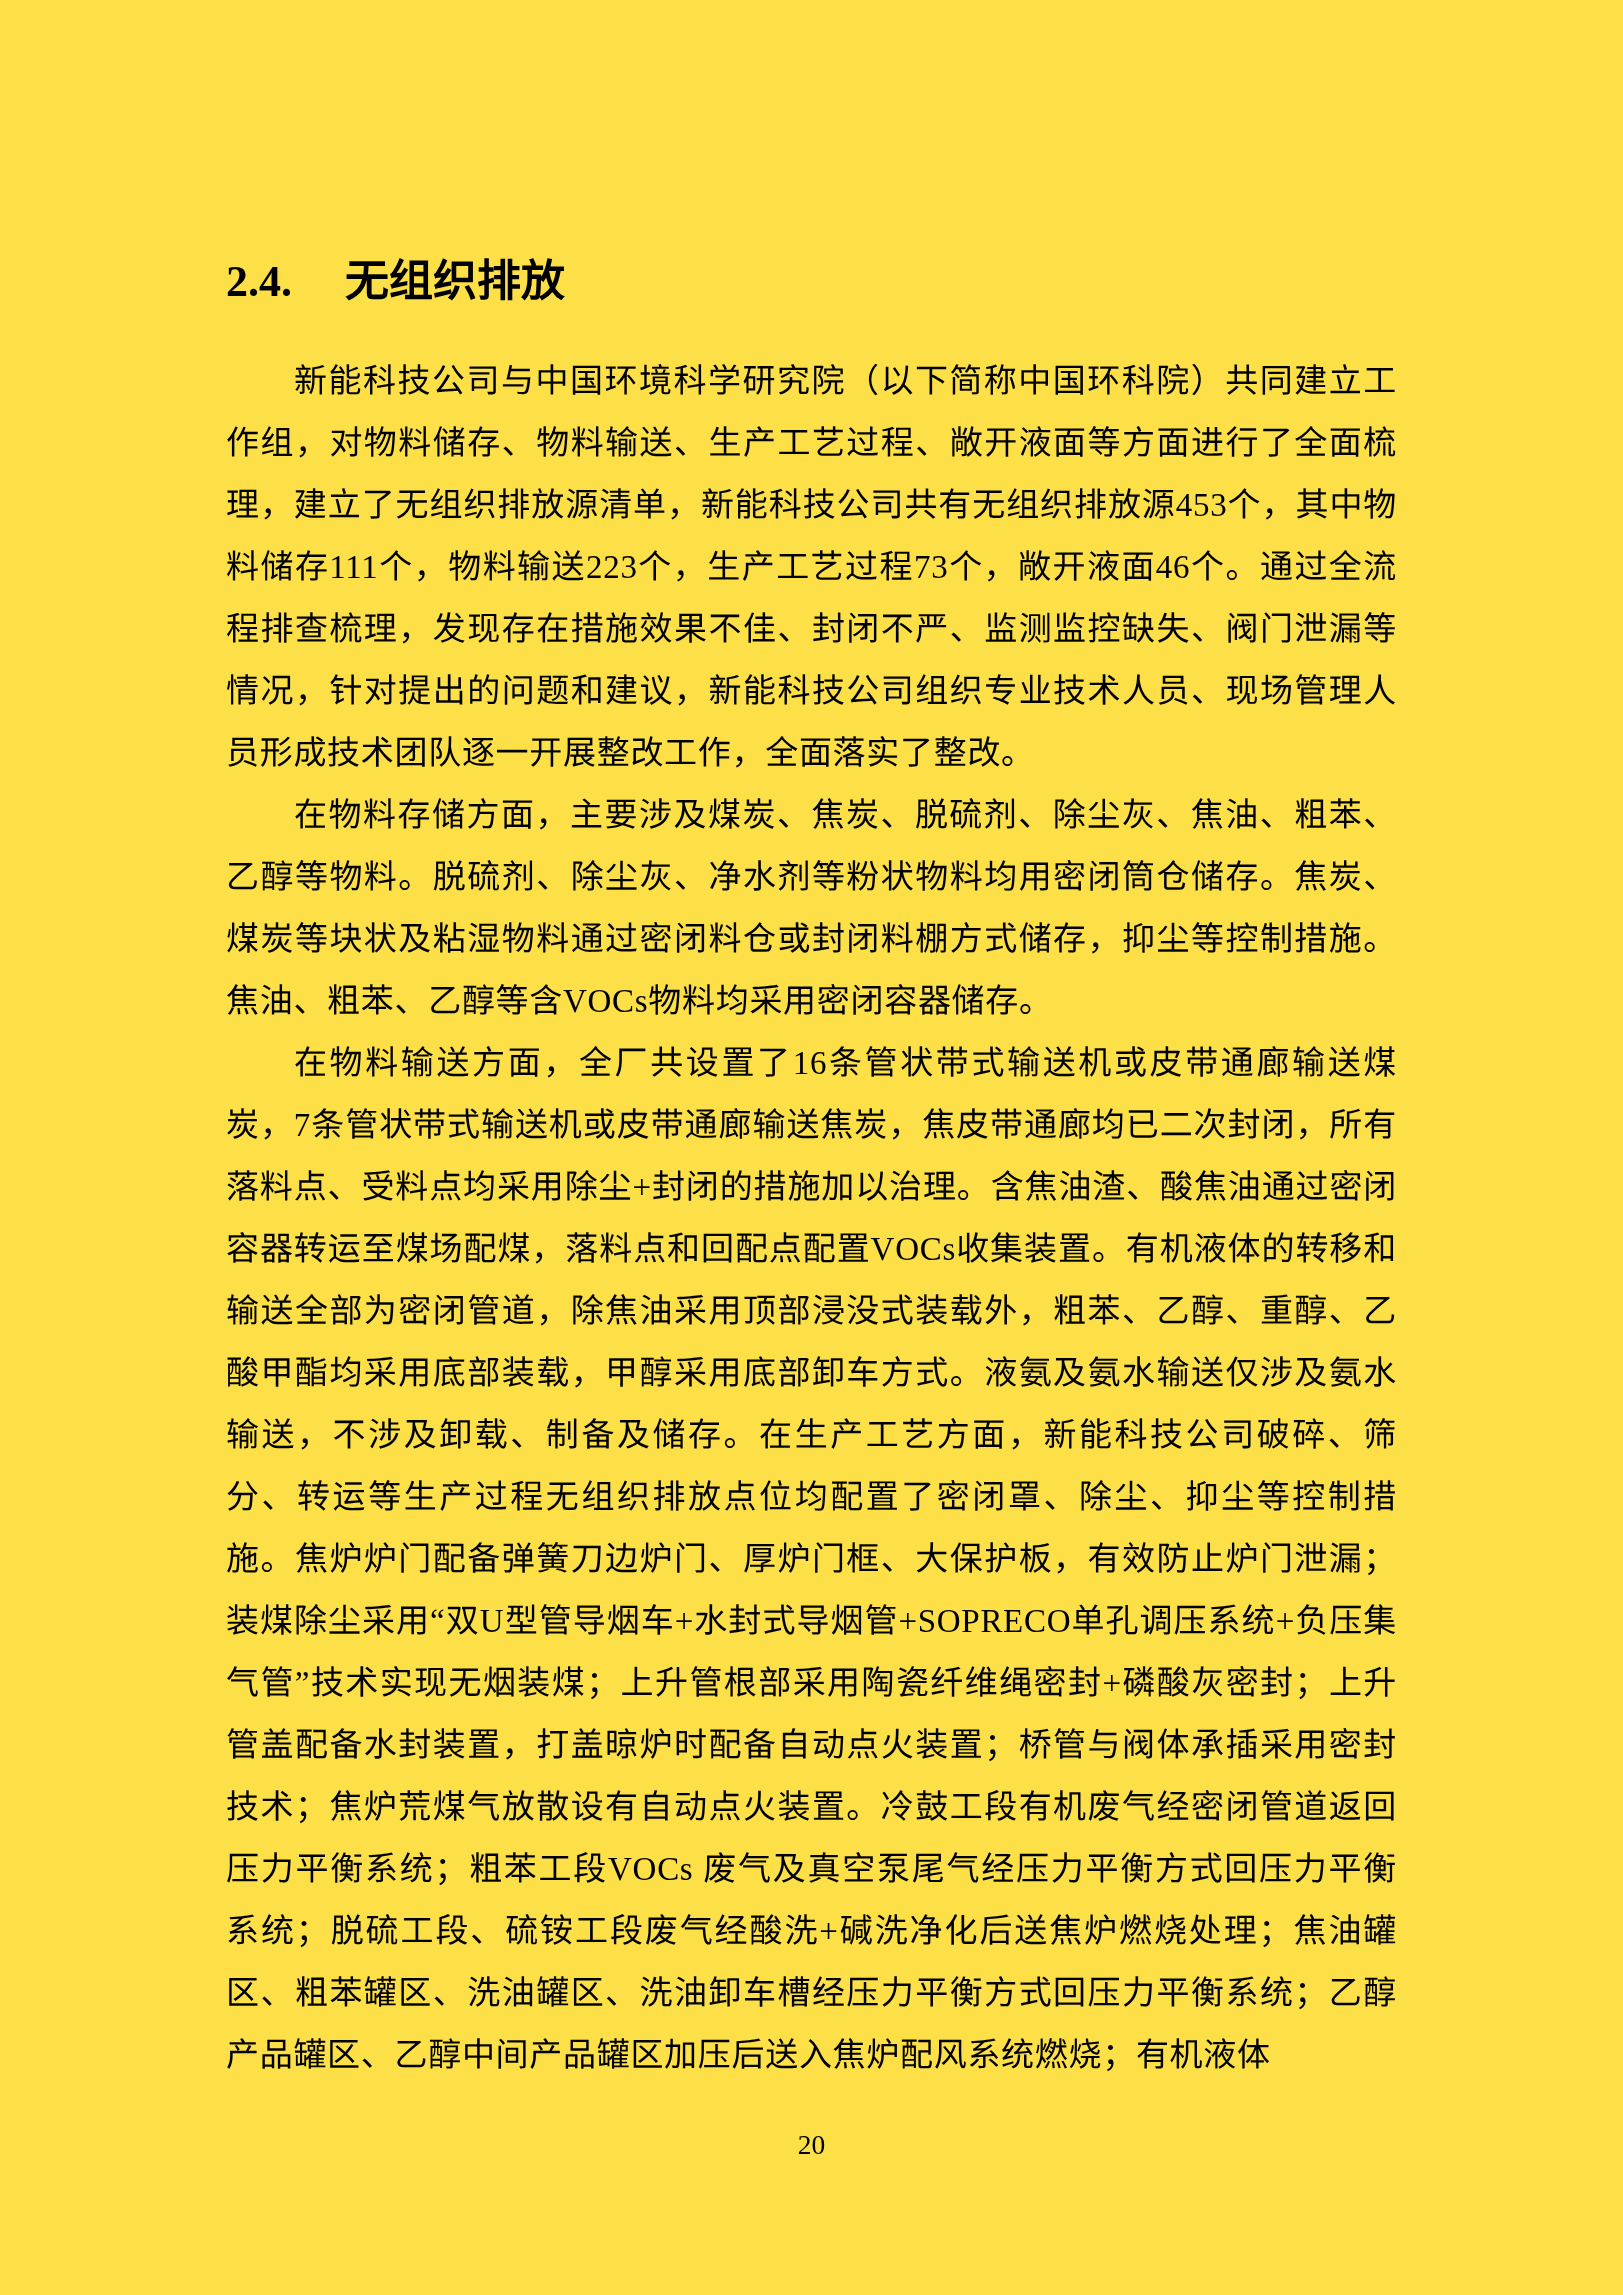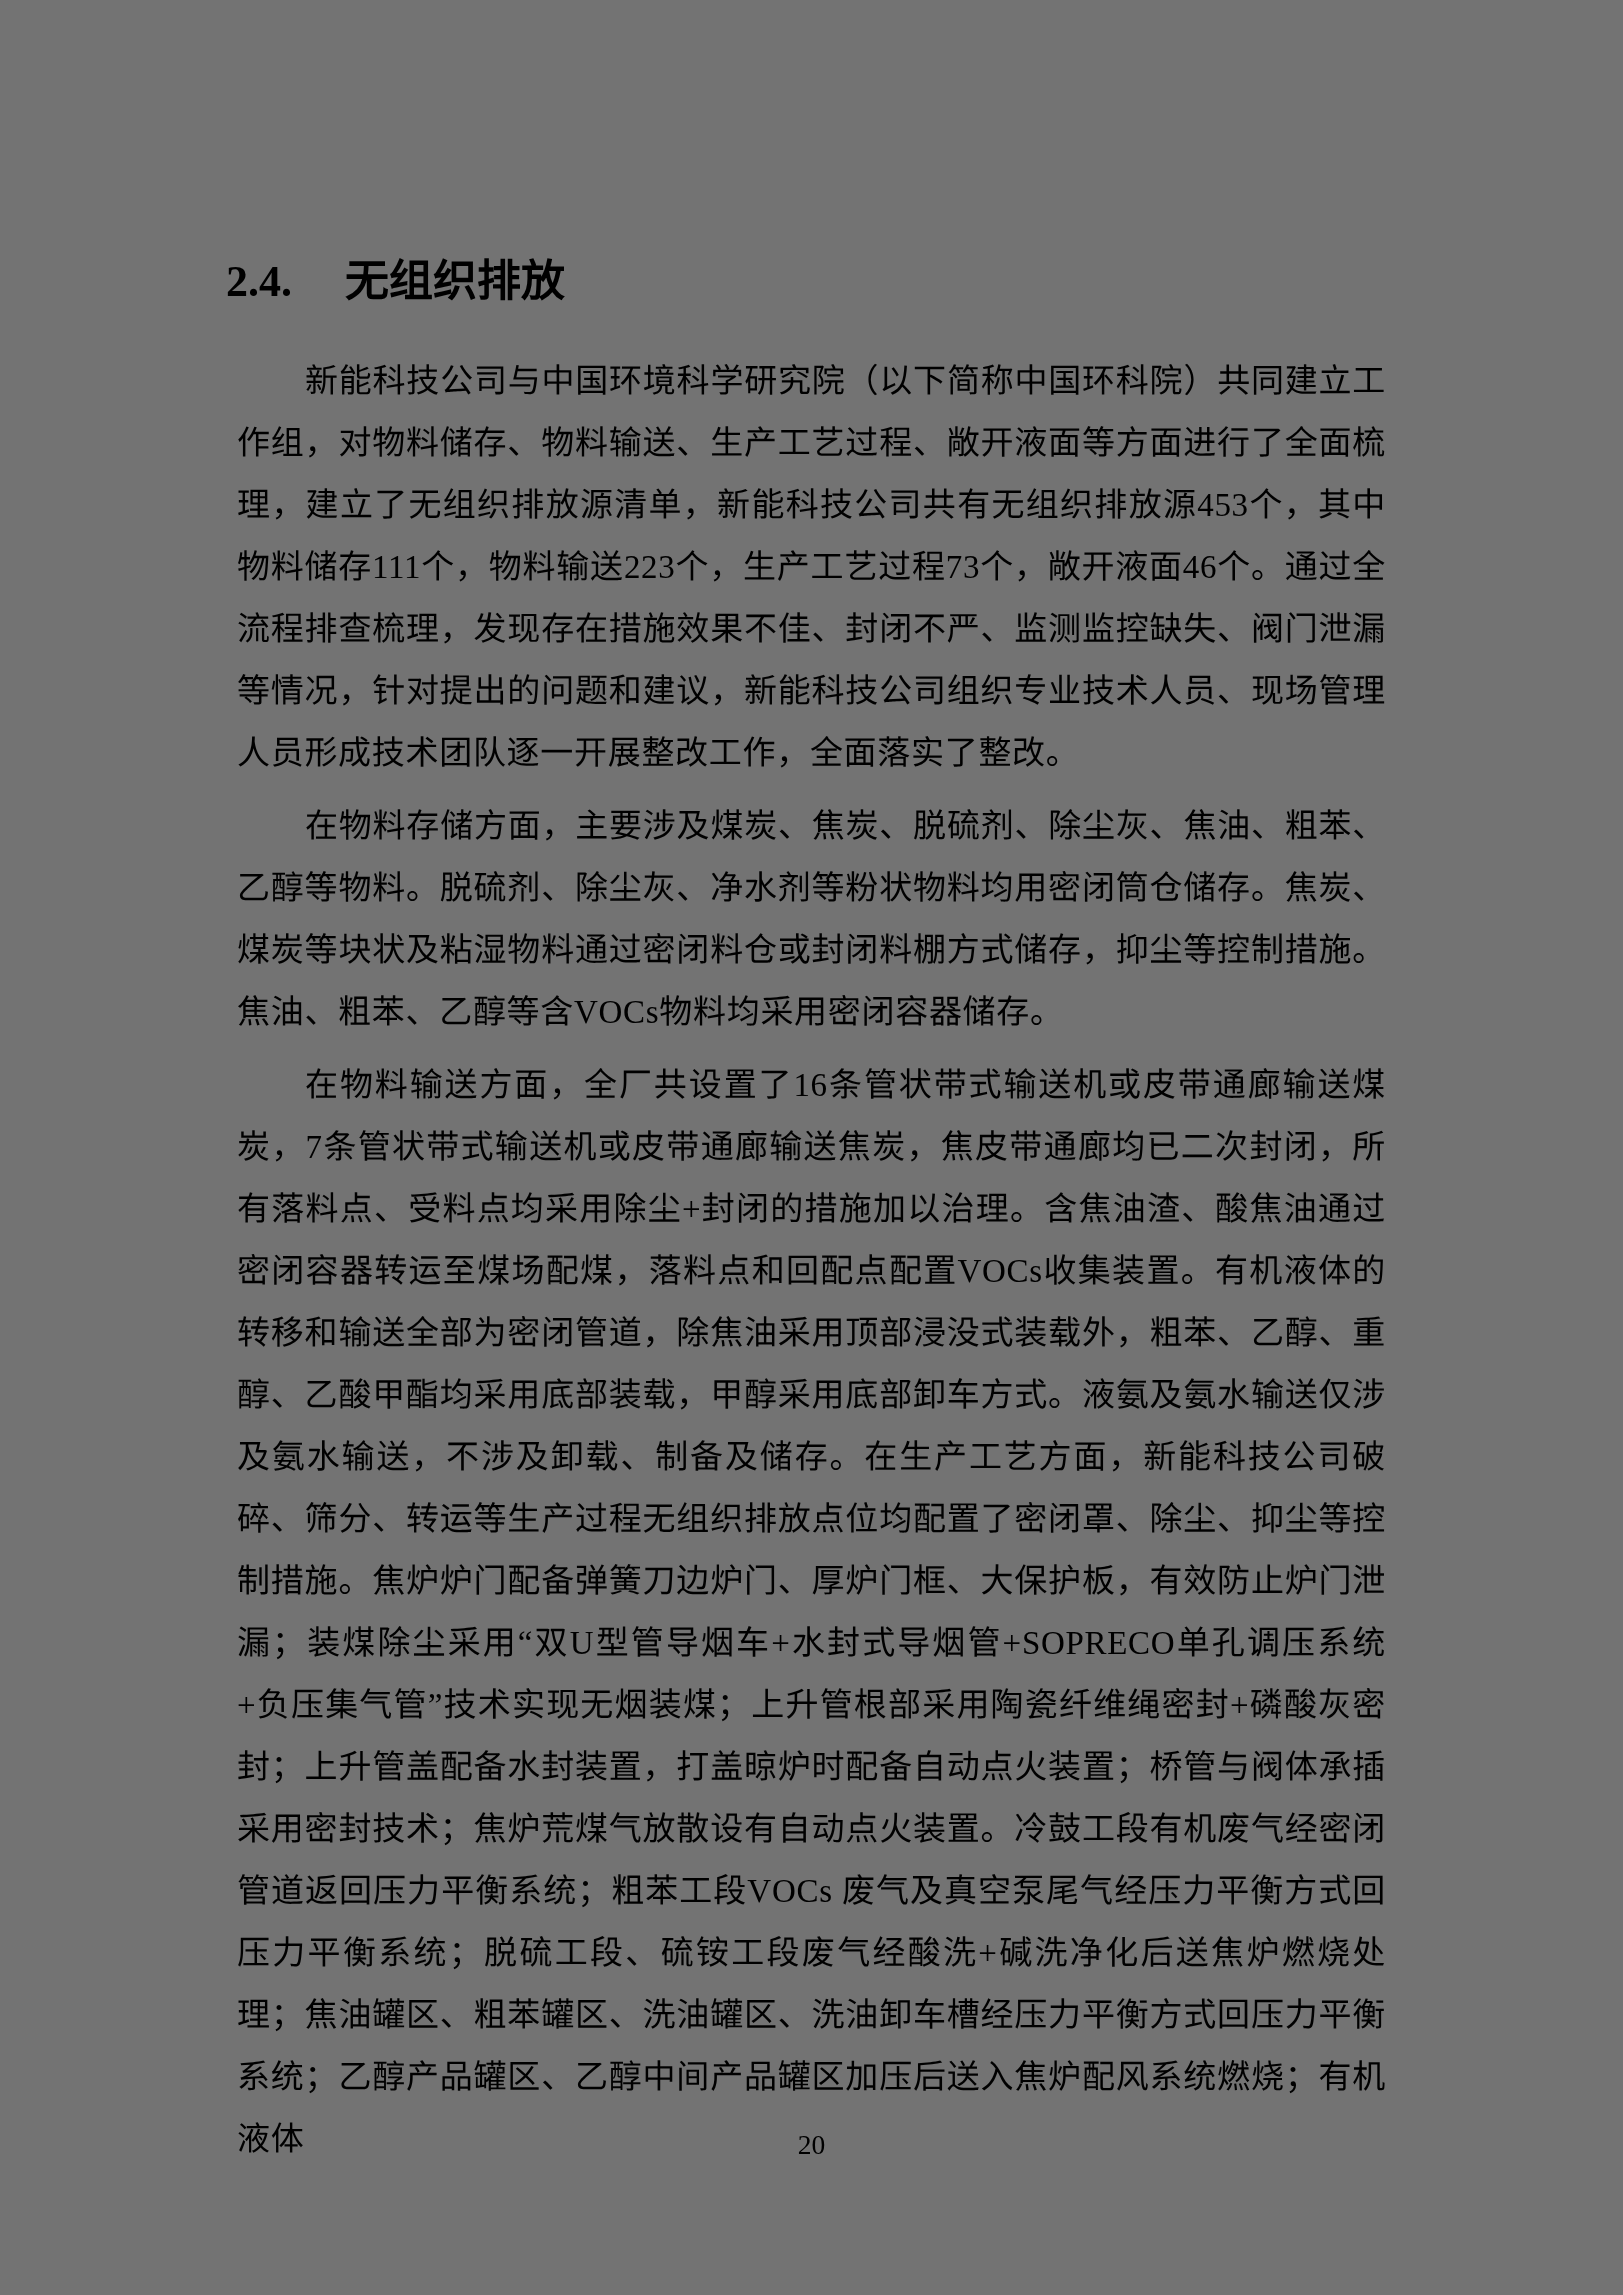--- a/index.html
+++ b/index.html
@@ -4,21 +4,21 @@
 <style>
   html, body {
     margin: 0;
     padding: 0;
     background: #ffffff;
   }
   .page {
     position: relative;
     width: 1623px;
     height: 2295px;
-    background: #737373;
+    background: #fde047;
     overflow: hidden;
     color: #000000;
     font-family: "Liberation Serif", "DejaVu Serif", serif;
   }
   .content {
     position: absolute;
     left: 226px;
     top: 254px;
     width: 1171px;
   }
@@ -35,21 +35,21 @@
   }
   .heading-title {
     display: inline-block;
     letter-spacing: 0px;
   }
   .body-para {
     font-size: 33px;
     line-height: 62px;
     text-align: justify;
     text-indent: 68px;
-    margin: 11px;
+    margin: 0;
     letter-spacing: 0.7px;
     word-break: break-all;
   }
   .page-footer {
     position: absolute;
     top: 2128px;
     left: 0;
     width: 100%;
     text-align: center;
     font-size: 27.5px;

